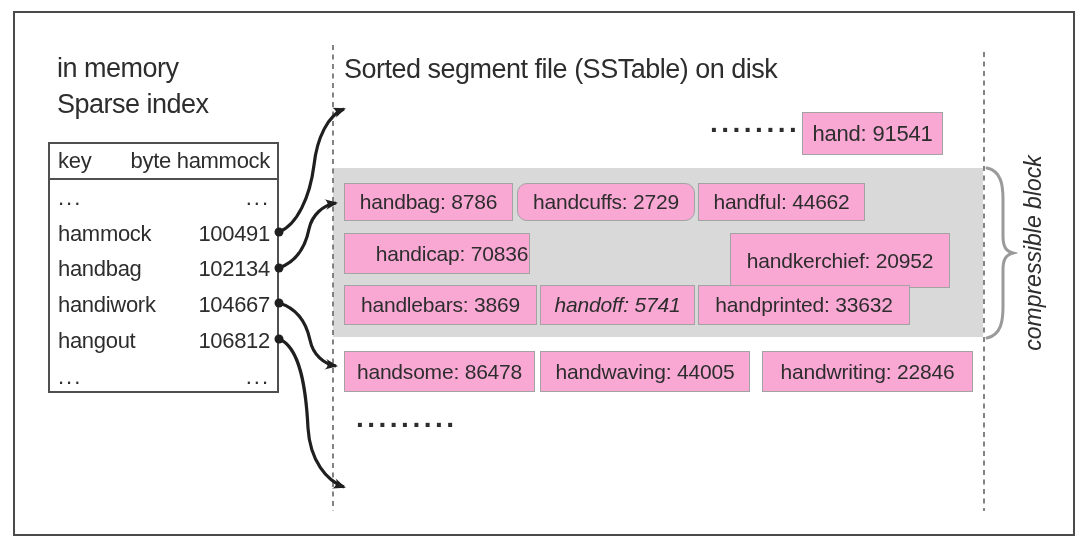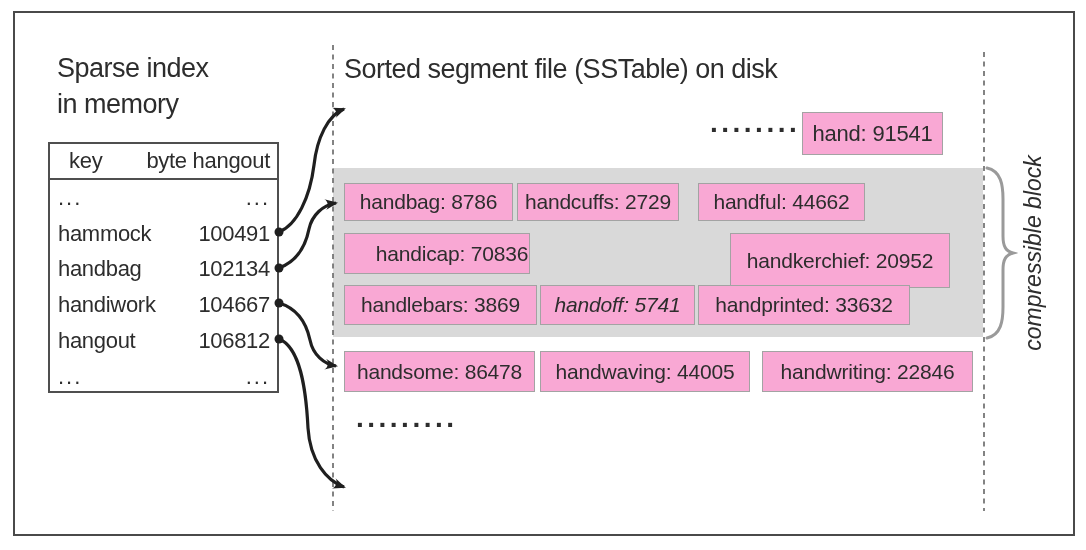--- a/index.html
+++ b/index.html
@@ -24,21 +24,21 @@
     font-size:27px;letter-spacing:-0.5px;white-space:nowrap;
   }
   
   .idx-table{
     position:absolute;left:48px;top:142px;width:231px;height:251px;
     border:2px solid #4f4f4f;box-sizing:border-box;background:#fff;
   }
   .idx-header{
     height:36px;border-bottom:2px solid #4f4f4f;box-sizing:border-box;
     display:flex;align-items:center;justify-content:space-between;
-    padding:0 7px 0 19px;font-size:22px;letter-spacing:-0.3px;
+    padding:0 7px 0 8px;font-size:22px;letter-spacing:-0.3px;
   }
   .idx-row{
     height:35.8px;display:flex;align-items:center;justify-content:space-between;
     padding:0 7px 0 8px;font-size:22px;letter-spacing:-0.3px;
   }
   .dots3{letter-spacing:2px;}
   
   .gray-block{
     position:absolute;left:333px;top:168px;width:650px;height:169px;
     background:#d9d9d9;
@@ -60,30 +60,30 @@
   .overlay{position:absolute;left:0;top:0;pointer-events:none;}
 </style>
 </head>
 <body>
 
 <div class="canvas">
 
   <div class="frame"></div>
 
   <div class="title-left">
+    <div>in memory</div>
     <div>Sparse index</div>
-    <div>in memory</div>
   </div>
 
   <div class="title-right">Sorted segment file (SSTable) on disk</div>
 
   <div class="idx-table">
     <div class="idx-header">
       <span>key</span>
-      <span>byte hangout</span>
+      <span>byte hammock</span>
     </div>
     <div class="idx-row">
       <span class="dots3">...</span>
       <span class="dots3">...</span>
     </div>
     <div class="idx-row">
       <span>hammock</span>
       <span>100491</span>
     </div>
     <div class="idx-row">
@@ -104,21 +104,21 @@
     </div>
   </div>
 
   <div class="ellipsis" style="left:710px;top:108px;">.........</div>
 
   <div class="sbox" style="left:802px;top:112px;width:141px;height:43px;font-size:22px;">hand: 91541</div>
 
   <div class="gray-block"></div>
 
   <div class="sbox" style="left:344px;top:183px;width:169px;height:38px;">handbag: 8786</div>
-  <div class="sbox" style="left:517px;top:183px;width:162px;height:38px;">handcuffs: 2729</div>
+  <div class="sbox" style="left:517px;top:183px;width:178px;height:38px;border-radius:10px;">handcuffs: 2729</div>
   <div class="sbox" style="left:698px;top:183px;width:167px;height:38px;">handful: 44662</div>
 
   <div class="sbox" style="left:344px;top:233px;width:186px;height:41px;padding-left:30px;">handicap: 70836</div>
   <div class="sbox" style="left:730px;top:233px;width:220px;height:55px;">handkerchief: 20952</div>
 
   <div class="sbox" style="left:344px;top:285px;width:193px;height:40px;">handlebars: 3869</div>
   <div class="sbox" style="left:540px;top:285px;width:155px;height:40px;font-style:italic;">handoff: 5741</div>
   <div class="sbox" style="left:698px;top:285px;width:212px;height:40px;">handprinted: 33632</div>
 
   <div class="sbox" style="left:344px;top:351px;width:191px;height:41px;">handsome: 86478</div>

